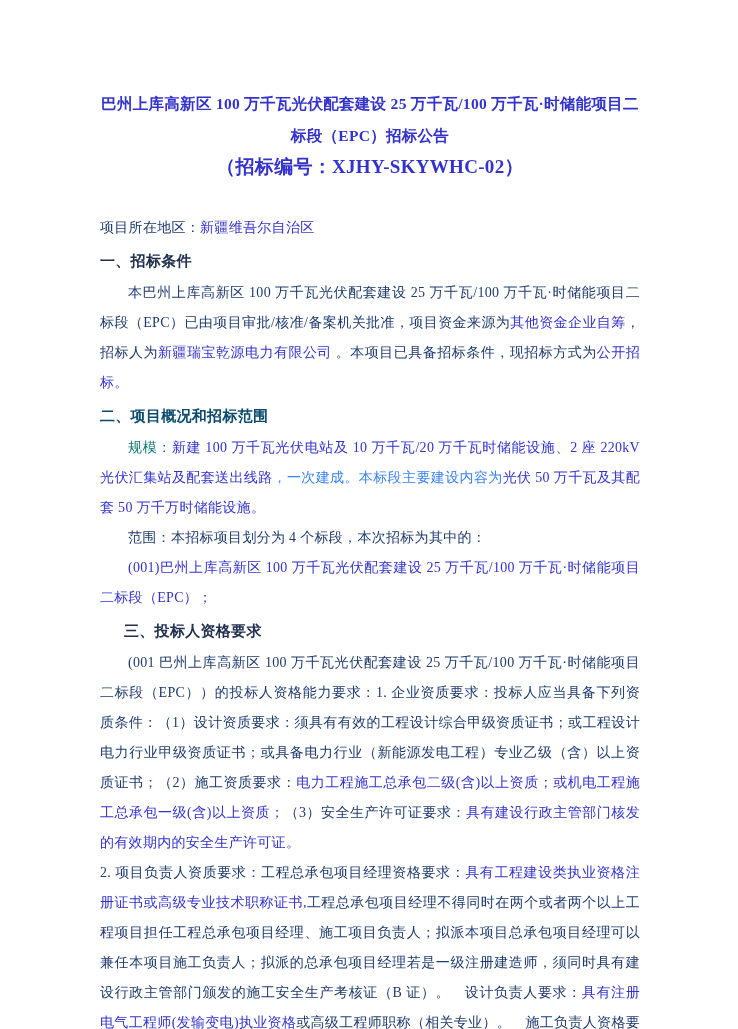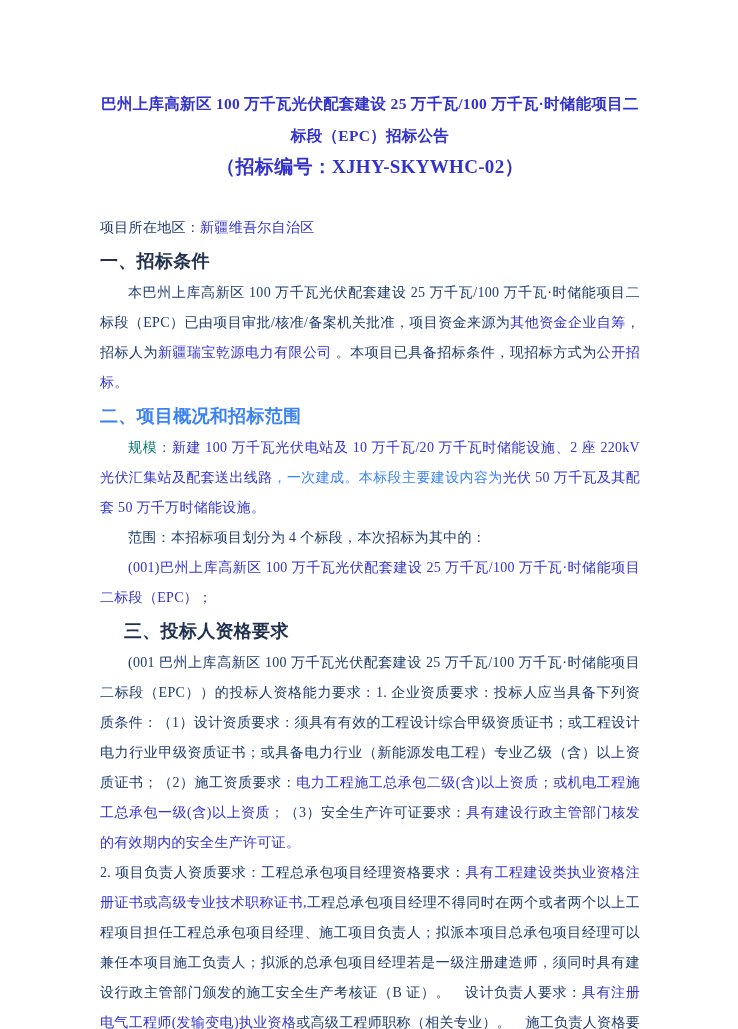--- a/index.html
+++ b/index.html
@@ -42,40 +42,40 @@
     margin: 0;
     font-size: 14px;
     line-height: 30px;
     letter-spacing: 0.3px;
     text-align: justify;
   }
   .para.indent {
     text-indent: 2em;
   }
   .para.heading {
-    font-size: 18px;
+    font-size: 15px;
     font-weight: bold;
     margin: 3px 0 2px 0;
     text-align: left;
   }
 </style>
 </head>
 <body>
 
 <div class="page">
   <h1 class="doc-title" style="color: rgb(51, 51, 204);">
     <span>巴州上库高新区 100 万千瓦光伏配套建设 25 万千瓦/100 万千瓦·时储能项目二</span><br>
     <span>标段（EPC）招标公告</span>
   </h1>
   <div class="bid-no" style="color: rgb(51, 51, 204);">（招标编号：XJHY-SKYWHC-02）</div>
   <div class="content" id="content">
       <p class="para"><span style="color: rgb(30, 58, 110);">项目所在地区：</span><span style="color: rgb(51, 51, 204);">新疆维吾尔自治区</span></p>
       <p class="para heading"><span style="color: rgb(32, 48, 78);">一、招标条件</span></p>
       <p class="para indent"><span style="color: rgb(30, 58, 110);">本巴州上库高新区 100 万千瓦光伏配套建设 25 万千瓦/100 万千瓦·时储能项目二标段（EPC）已由项目审批/核准/备案机关批准，项目资金来源为</span><span style="color: rgb(51, 51, 204);">其他资金企业自筹</span><span style="color: rgb(30, 58, 110);">，招标人为</span><span style="color: rgb(51, 51, 204);">新疆瑞宝乾源电力有限公司</span><span style="color: rgb(30, 58, 110);"> 。本项目已具备招标条件，现招标方式为</span><span style="color: rgb(51, 51, 204);">公开招标。</span></p>
-      <p class="para heading"><span style="color: #3b82f6; text-align: right;">二、项目概况和招标范围</span></p>
+      <p class="para heading"><span style="color: #0c4a6e; text-align: right;">二、项目概况和招标范围</span></p>
       <p class="para indent"><span style="color: #0f766e; font-family: Liberation Serif, serif;">规模：</span><span style="color: rgb(51, 51, 204);">新建 100 万千瓦光伏电站及 10 万千瓦/20 万千瓦时储能设施、2 座 220kV 光伏汇集站及配套送出线路</span><span style="color: #3b82f6;">，一次建成。本标段主要建设内容为</span><span style="color: rgb(51, 51, 204);">光伏 50 万千瓦及其配套 50 万千万时储能设施。</span></p>
       <p class="para indent"><span style="color: rgb(30, 58, 110);">范围：本招标项目划分为 4 个标段，本次招标为其中的：</span></p>
       <p class="para indent"><span style="color: rgb(51, 51, 204);">(001)巴州上库高新区 100 万千瓦光伏配套建设 25 万千瓦/100 万千瓦·时储能项目二标段（EPC）；</span></p>
       <p class="para heading"><span style="color: rgb(32, 48, 78); margin-left: 24px;">三、投标人资格要求</span></p>
       <p class="para indent"><span style="color: rgb(30, 58, 110);">(001 巴州上库高新区 100 万千瓦光伏配套建设 25 万千瓦/100 万千瓦·时储能项目二标段（EPC））的投标人资格能力要求：1. 企业资质要求：投标人应当具备下列资质条件：（1）设计资质要求：须具有有效的工程设计综合甲级资质证书；或工程设计电力行业甲级资质证书；或具备电力行业（新能源发电工程）专业乙级（含）以上资质证书；（2）施工资质要求：</span><span style="color: rgb(51, 51, 204);">电力工程施工总承包二级(含)以上资质；或机电工程施工总承包一级(含)以上资质；</span><span style="color: rgb(30, 58, 110);">（3）安全生产许可证要求：</span><span style="color: rgb(51, 51, 204);">具有建设行政主管部门核发的有效期内的安全生产许可证。</span></p>
       <p class="para"><span style="color: rgb(30, 58, 110);">2. 项目负责人资质要求：工程总承包项目经理资格要求：</span><span style="color: rgb(51, 51, 204);">具有工程建设类执业资格注册证书或高级专业技术职称证书,</span><span style="color: rgb(30, 58, 110);">工程总承包项目经理不得同时在两个或者两个以上工程项目担任工程总承包项目经理、施工项目负责人；拟派本项目总承包项目经理可以兼任本项目施工负责人；拟派的总承包项目经理若是一级注册建造师，须同时具有建设行政主管部门颁发的施工安全生产考核证（B 证）。　设计负责人要求：</span><span style="color: rgb(51, 51, 204);">具有注册电气工程师(发输变电)执业资格</span><span style="color: rgb(30, 58, 110);">或高级工程师职称（相关专业）。　施工负责人资格要求 </span></p>
     </div>
 </div>
 
 </body></html>

